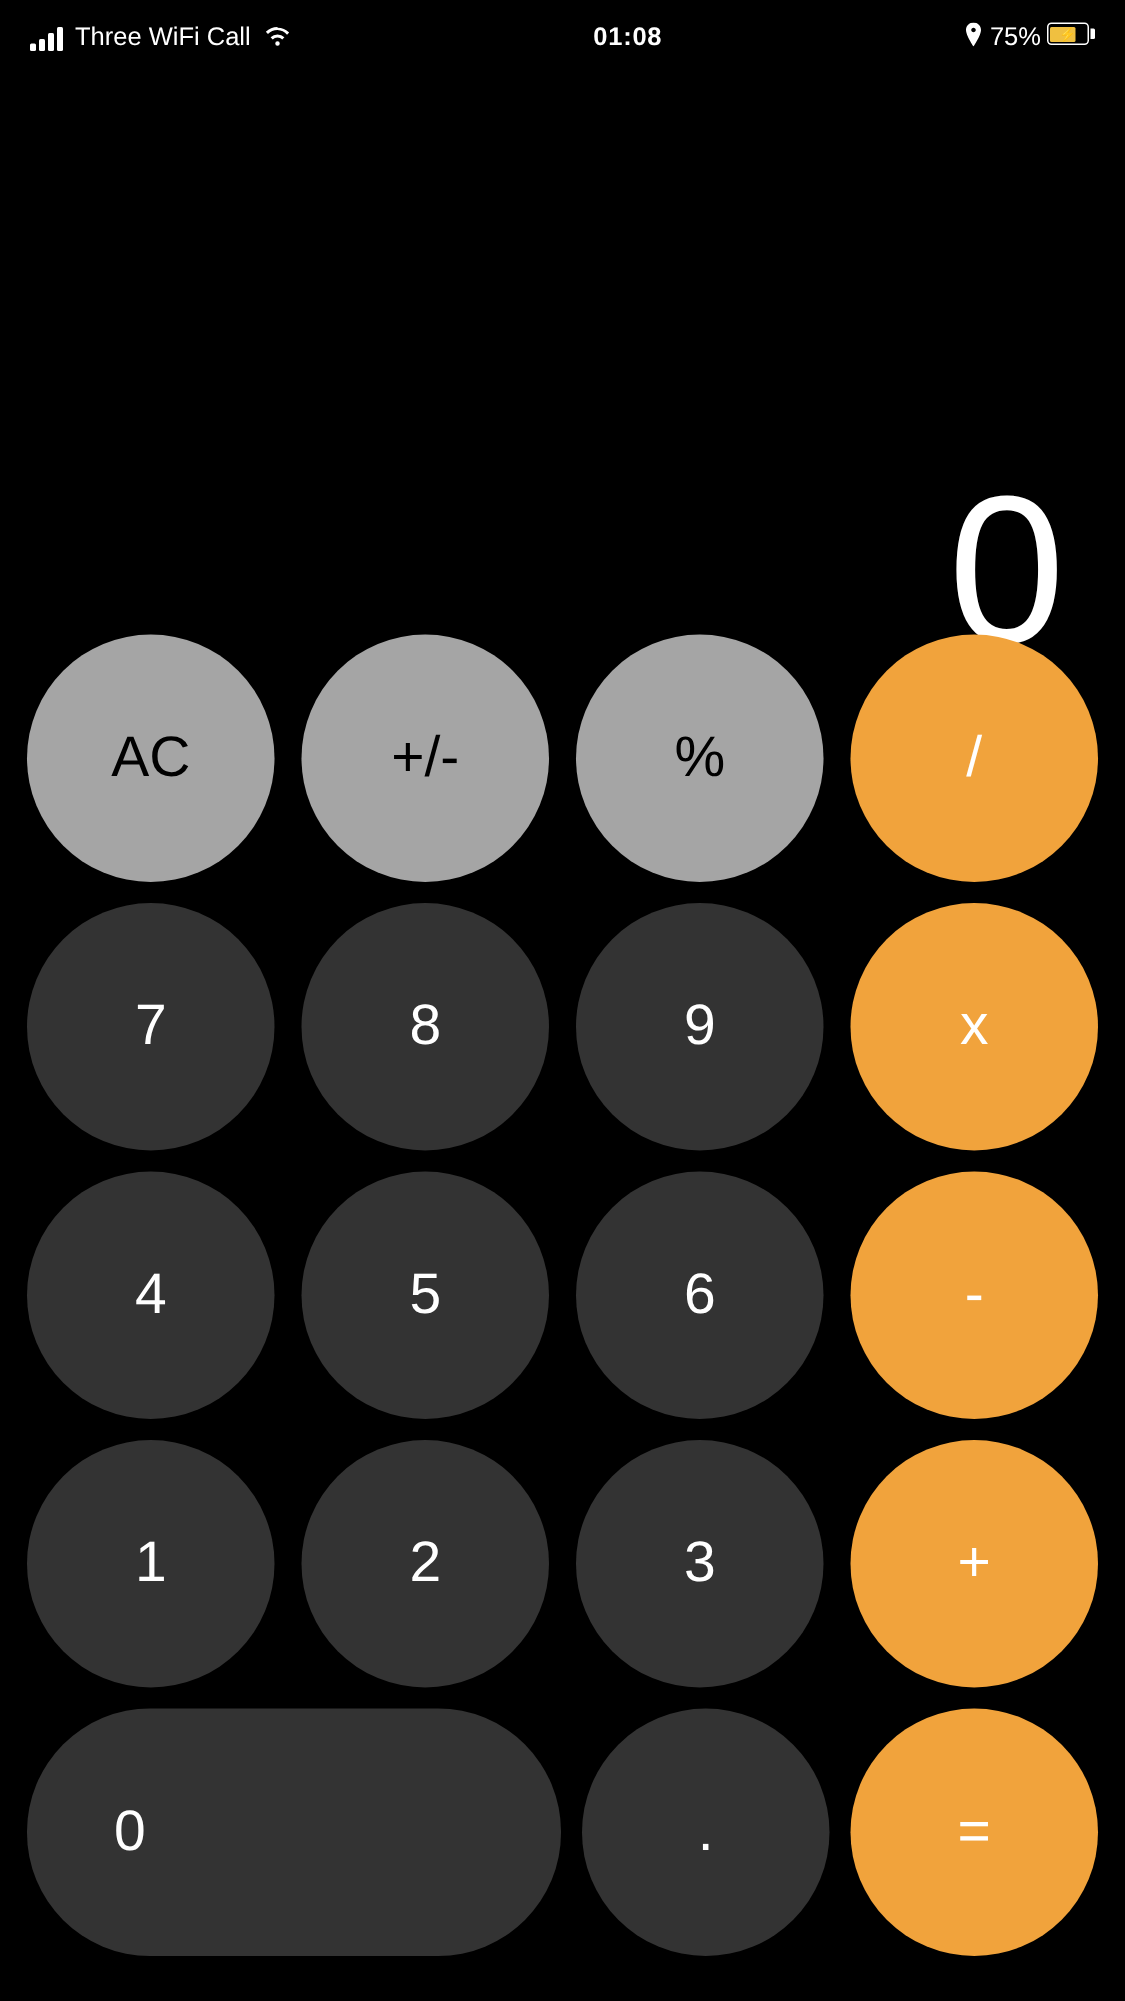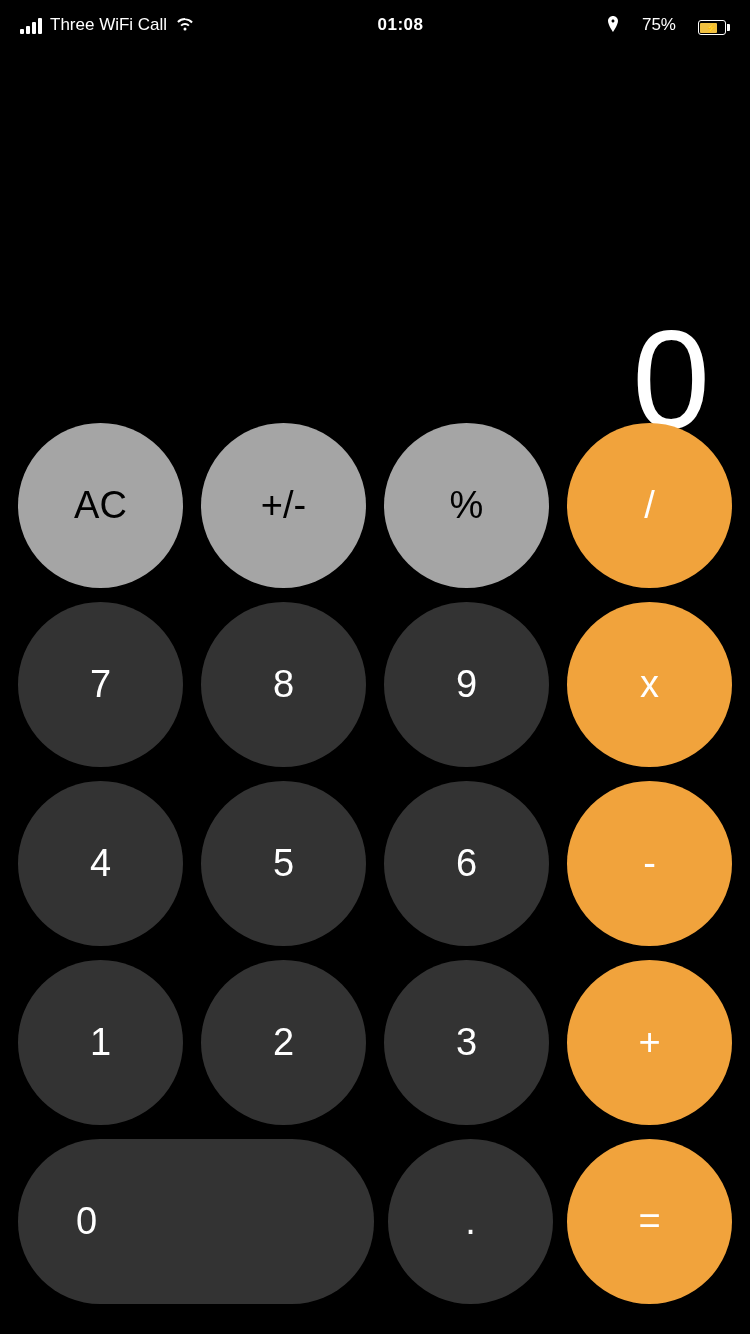--- a/index.html
+++ b/index.html
@@ -59,22 +59,22 @@
 
     .status-center {
       color: #fff;
       font-size: 17px;
       font-weight: 700;
       letter-spacing: 0.5px;
     }
 
     .status-right {
       display: flex;
-      align-items: flex-end;
-      gap: 22px;
+      align-items: flex-start;
+      gap: 4px;
     }
 
     .location-icon {
       color: #fff;
       font-size: 14px;
     }
 
     .battery-text {
       color: #fff;
       font-size: 17px;

